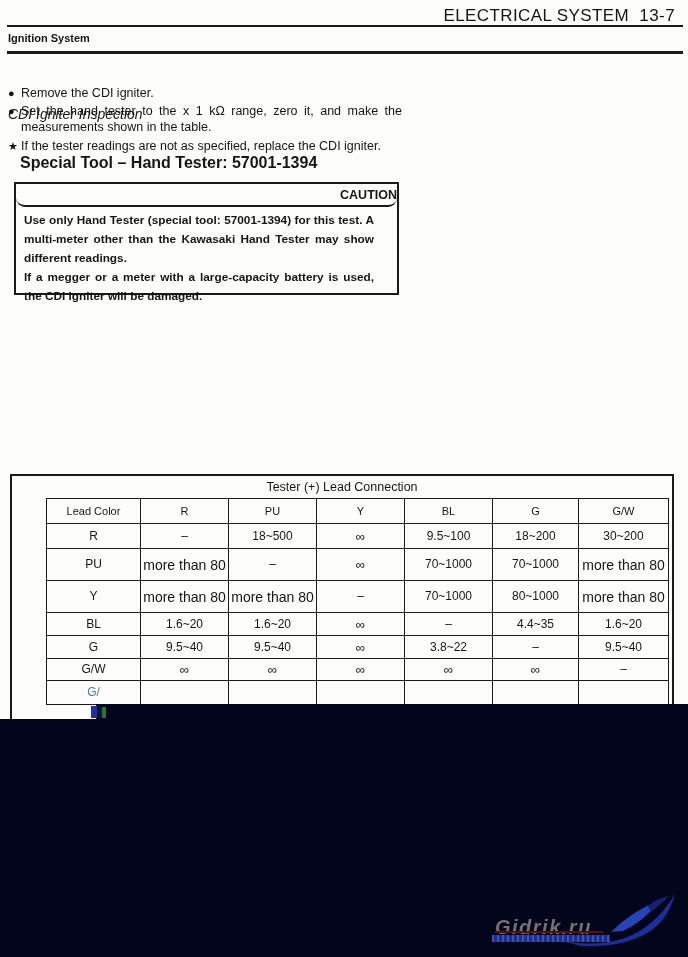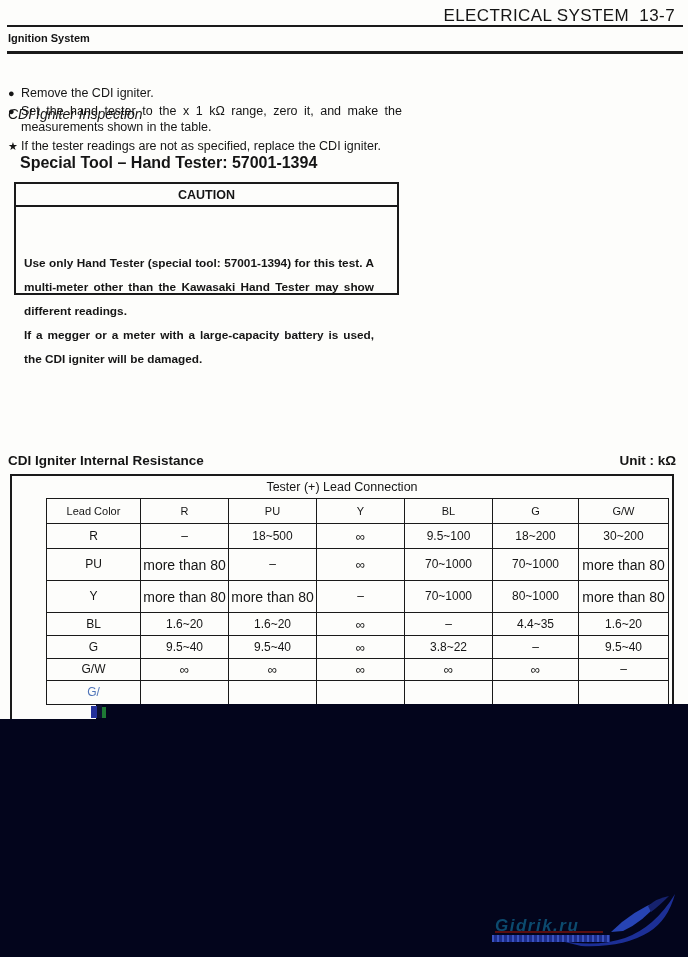--- a/index.html
+++ b/index.html
@@ -16,44 +16,44 @@
   .subsection-title{position:absolute;top:66px;left:8px;font-size:14px;font-style:italic;font-weight:500;margin-top:40px;}
   
   .steps{position:absolute;top:85px;left:8px;width:394px;font-size:12.5px;line-height:16px;}
   .step{display:flex;margin-bottom:2px;}
   .step .marker{width:13px;flex:0 0 13px;font-size:11px;line-height:16px;}
   .step .txt{flex:1;text-align:justify;}
   .step.star{margin-top:3px;}
   .special-tool{position:absolute;top:154px;left:20px;font-size:16px;font-weight:bold;}
   
   .caution{position:absolute;left:14px;top:182px;width:381px;height:109px;border:2px solid #1a1a1a;background:#fdfdfb;}
-  .caution-title{text-align:center;font-weight:bold;font-size:12.5px;padding:4px 0 3px 0;border-bottom:2px solid #1a1a1a;}
-  .caution-body{padding:4px 23px 0 8px;font-weight:bold;font-size:11.8px;line-height:24px;text-align:justify;margin-top:40px;}
+  .caution-title{text-align:right;font-weight:bold;font-size:12.5px;padding:4px 0 3px 0;border-bottom:2px solid #1a1a1a;border-radius:9px;}
+  .caution-body{padding:4px 23px 0 8px;font-weight:bold;font-size:11.8px;line-height:19px;text-align:justify;}
   .caution-body p{margin:0;}
   
   .tbl-caption{position:absolute;top:453px;left:8px;right:12px;display:flex;justify-content:space-between;font-size:13.5px;font-weight:bold;}
   .outer-box{position:absolute;left:10px;top:474px;width:664px;height:483px;border:2px solid #1a1a1a;border-bottom:none;box-sizing:border-box;}
   .span-header{height:22px;line-height:22px;text-align:center;font-size:12.5px;}
   table.res{border-collapse:collapse;table-layout:fixed;margin-left:34px;width:622px;}
   table.res td,table.res th{border:1.5px solid #1a1a1a;text-align:center;vertical-align:middle;
     font-size:12px;font-weight:normal;padding:0 2px;line-height:13px;}
   table.res th{font-size:11px;}
   table.res td.mt{font-size:14px;line-height:12px;}
   table.res td.inf{font-size:13px;}
   tr.h25{height:25px;} tr.h32{height:32px;} tr.h23{height:23px;} tr.h22{height:22px;} tr.h24{height:24px;}
   td.partial-lead{text-align:left;padding-left:30px;color:#4f74b8;font-weight:bold;font-size:12.5px;}
   
   .dark-a{position:absolute;left:96px;top:704px;width:592px;height:253px;background:#03051c;z-index:2;}
   .dark-b{position:absolute;left:0;top:719px;width:96px;height:238px;background:#03051c;z-index:2;}
   .glitch{position:absolute;z-index:3;}
   
   .wm{position:absolute;left:445px;top:888px;width:238px;height:64px;z-index:3;}
   .wm-swoosh{position:absolute;right:0;top:0;}
-  .wm-text{position:absolute;left:50px;top:28px;font-size:17px;font-weight:bold;font-style:italic;
-    color:#0c4a6e;letter-spacing:1.5px;font-family:"Liberation Sans",sans-serif;}
+  .wm-text{position:absolute;left:50px;top:28px;font-size:20px;font-weight:bold;font-style:italic;
+    color:#737373;letter-spacing:1.5px;font-family:"Liberation Sans",sans-serif;}
   .wm-underline{position:absolute;left:50px;top:43px;width:108px;height:2px;background:#5a0e10;}
   .wm-band{position:absolute;left:47px;top:47px;width:118px;height:7px;background:#1c2d8c;
     background-image:repeating-linear-gradient(90deg,#3a52c0 0 2px,#1c2d8c 2px 5px);}
 </style>
 </head>
 <body>
 
 <div class="page">
 
   <div class="hdr-title">ELECTRICAL SYSTEM&nbsp; 13-7</div>
@@ -80,24 +80,20 @@
   <div class="special-tool">Special Tool – Hand Tester: 57001-1394</div>
 
   <div class="caution">
     <div class="caution-title">CAUTION</div>
     <div class="caution-body">
       <p>Use only Hand Tester (special tool: 57001-1394) for this test.  A multi-meter other than the Kawasaki Hand Tester may show different readings.</p>
       <p>If a megger or a meter with a large-capacity battery is used, the CDI igniter will be damaged.</p>
     </div>
   </div>
 
-  <div class="tbl-caption">
-    <span>CDI Igniter Internal Resistance</span>
-    <span>Unit : kΩ</span>
-  </div>
 
   <div class="outer-box">
     <div class="span-header">Tester (+) Lead Connection</div>
     <table class="res">
       <colgroup>
         <col style="width:94px">
           <col style="width:88px">
           <col style="width:88px">
         <col style="width:88px">
           <col style="width:88px">

